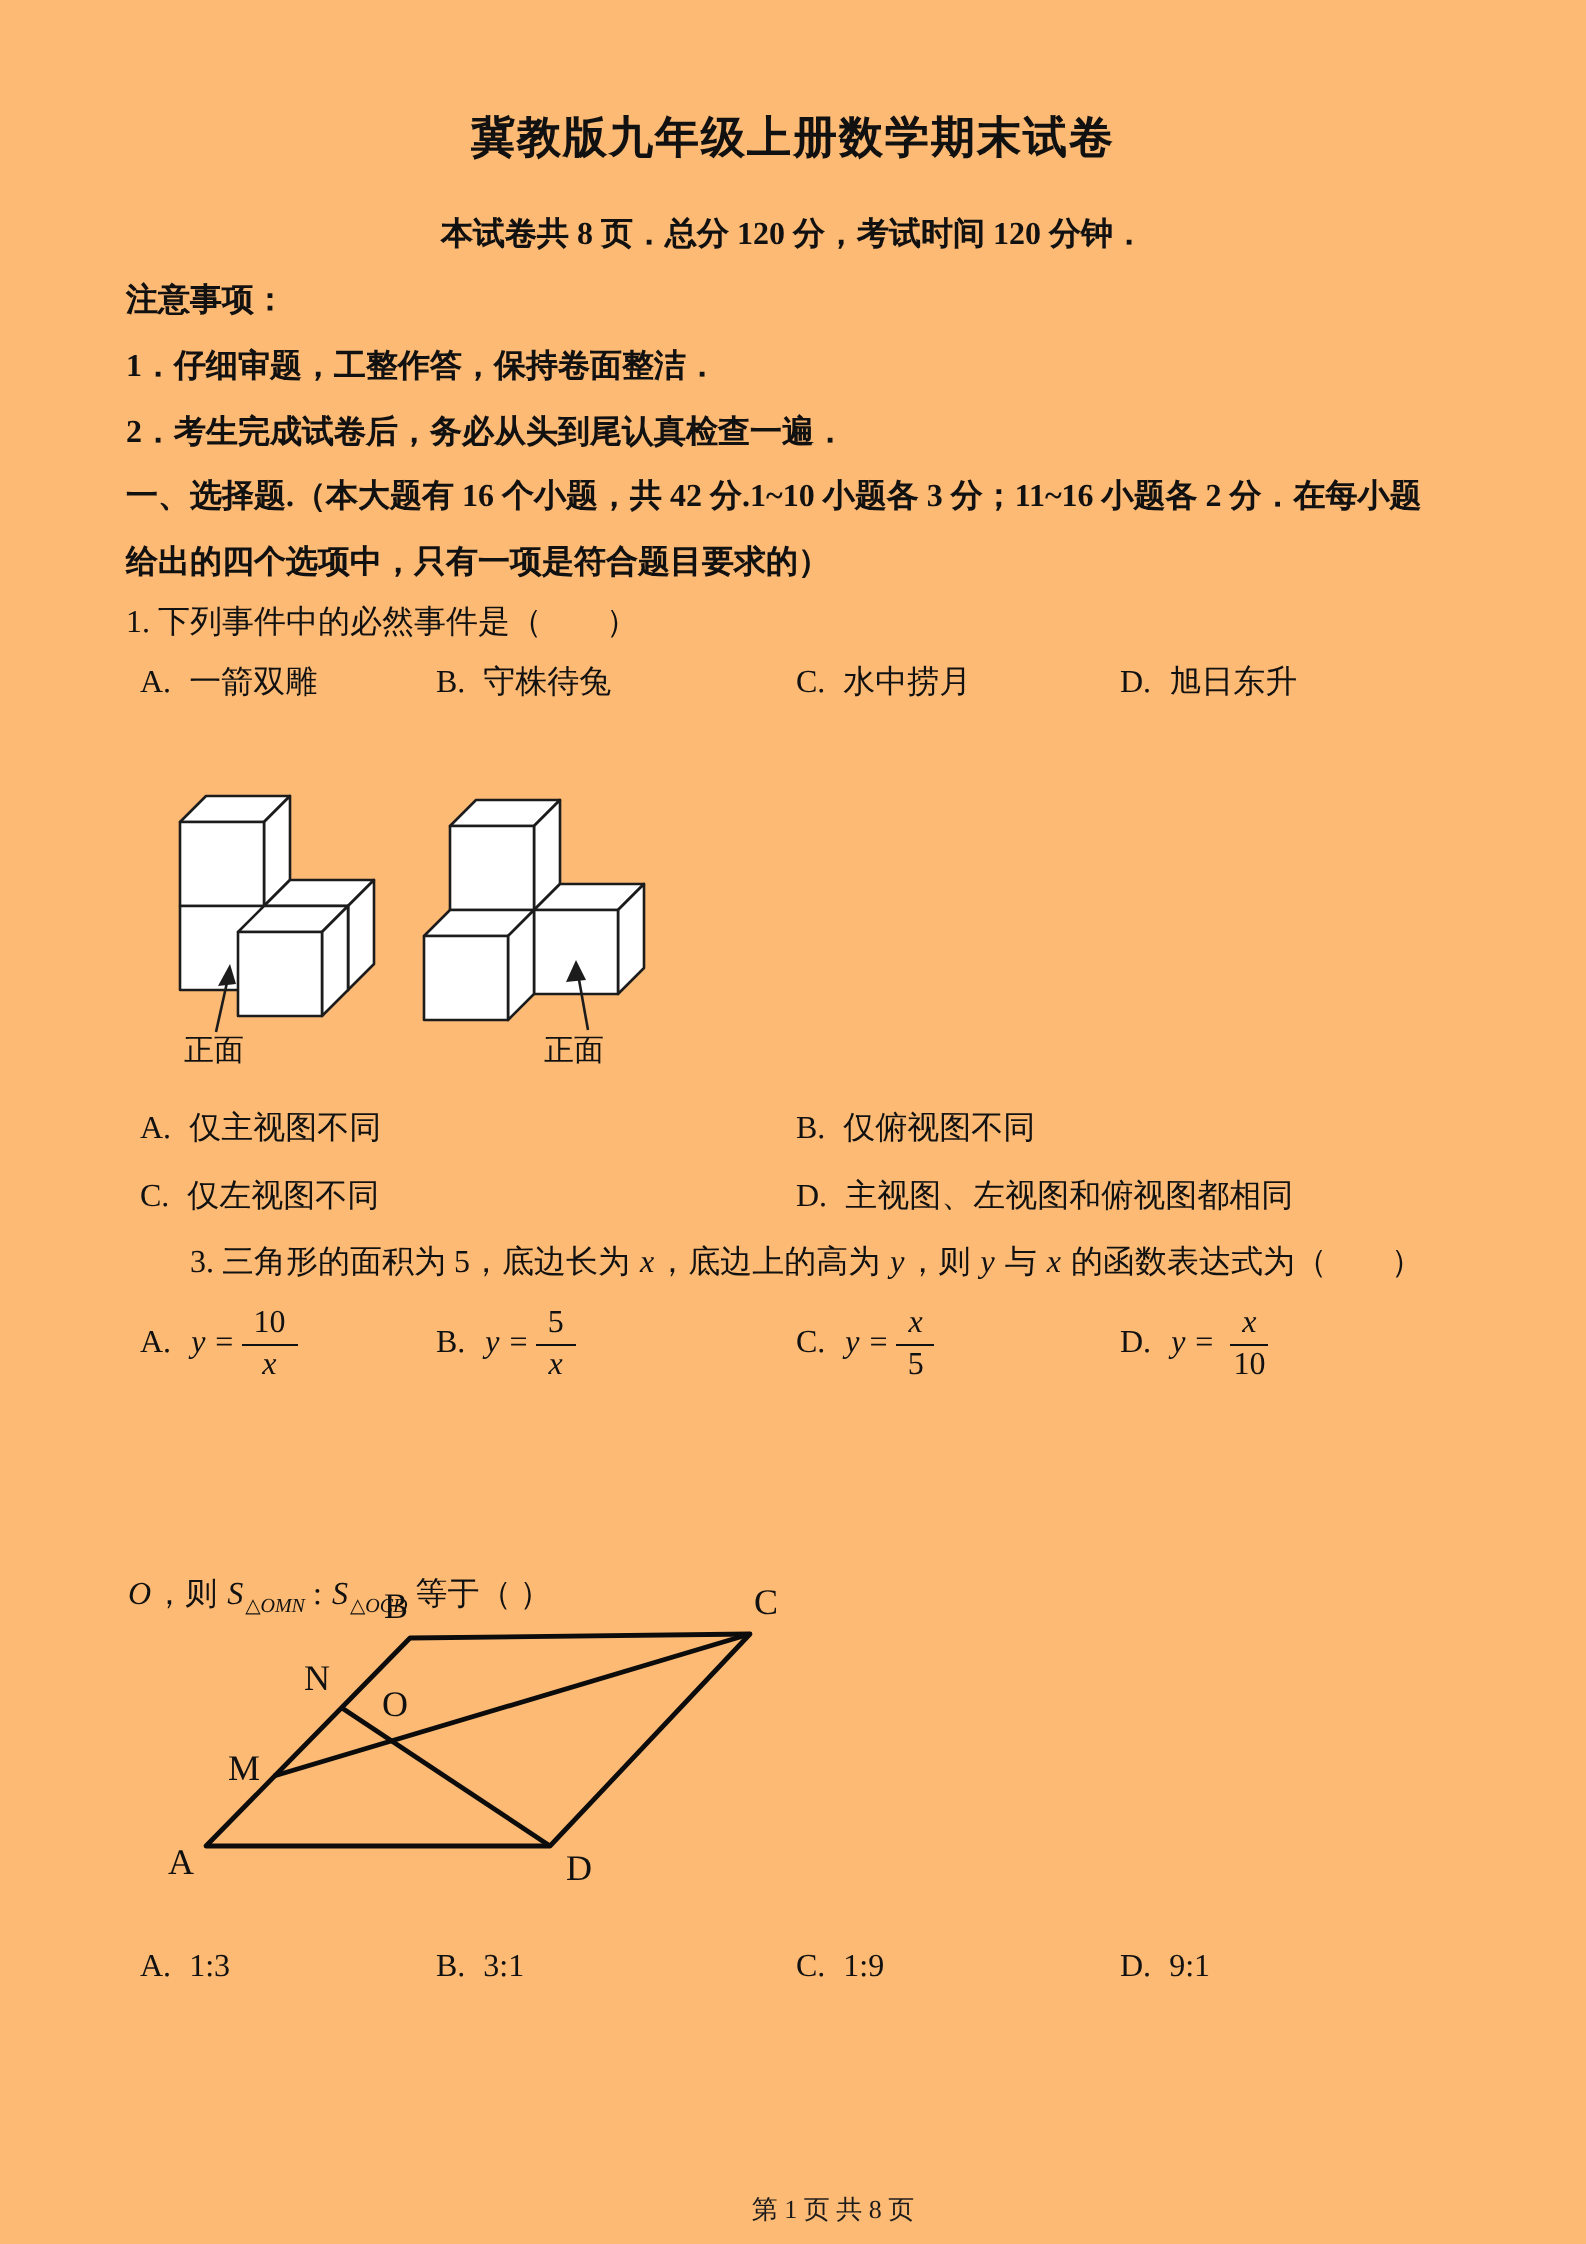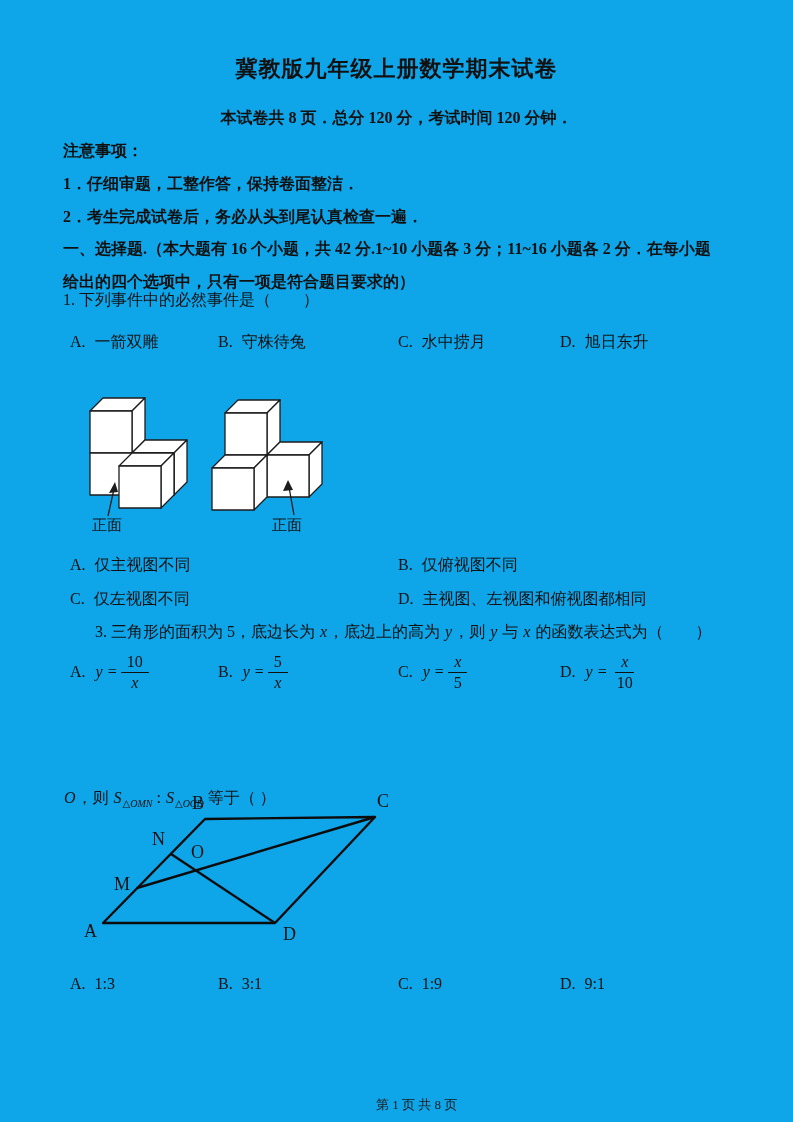--- a/index.html
+++ b/index.html
@@ -1,28 +1,28 @@
 <!DOCTYPE html>
 <html><head>
 <meta charset="utf-8">
 <style>
   html,body{margin:0;padding:0;background:#888;}
-  .page{position:relative;width:793px;height:1122px;background:#0ea5e9;margin:0 auto;
+  .page{position:relative;width:793px;height:1122px;background:#fdba74;margin:0 auto;
         font-family:"Liberation Serif","DejaVu Serif",serif;color:#111;overflow:hidden;}
   .blk{position:absolute;left:63px;font-size:16px;line-height:26px;white-space:nowrap;}
   .center{left:0;right:0;text-align:center;}
   .bold{font-weight:bold;}
   .title{top:56px;font-size:22px;letter-spacing:1px;}
   .subtitle{top:105px;font-size:16px;}
   .notice{top:138px;}
   .n1{top:171px;}
   .n2{top:204px;}
   .sec1{top:236px;}
   .sec2{top:269px;}
-  .q1{top:287px;text-align:right;}
+  .q1{top:299px;text-align:right;}
   .q1o{top:329px;}
   .q2{top:362px;}
   .q2o1{top:552px;}
   .q2o2{top:586px;}
   .q3{top:619px;margin-left:32px;}
   .q3o{top:646px;height:56px;}
   .q4l1{top:712px;}
   .q4l2{top:785px;}
   .q4o{top:971px;}
   .footer{top:1092px;font-size:13px;color:#1a1a1a;padding-left:40px;}

